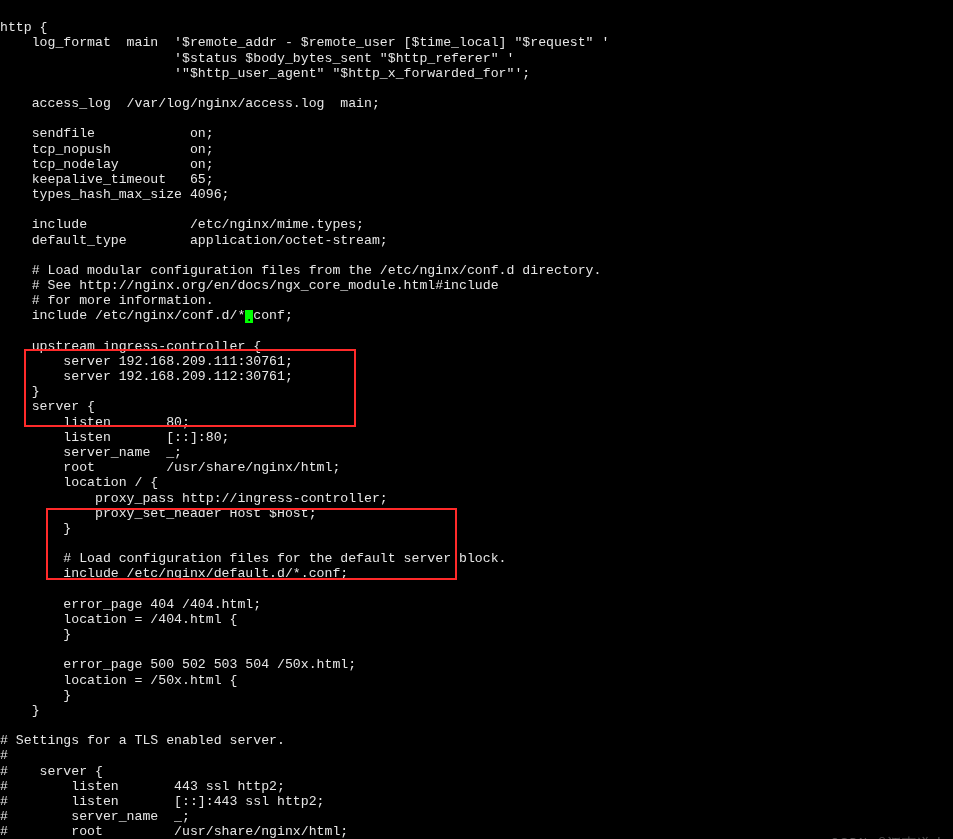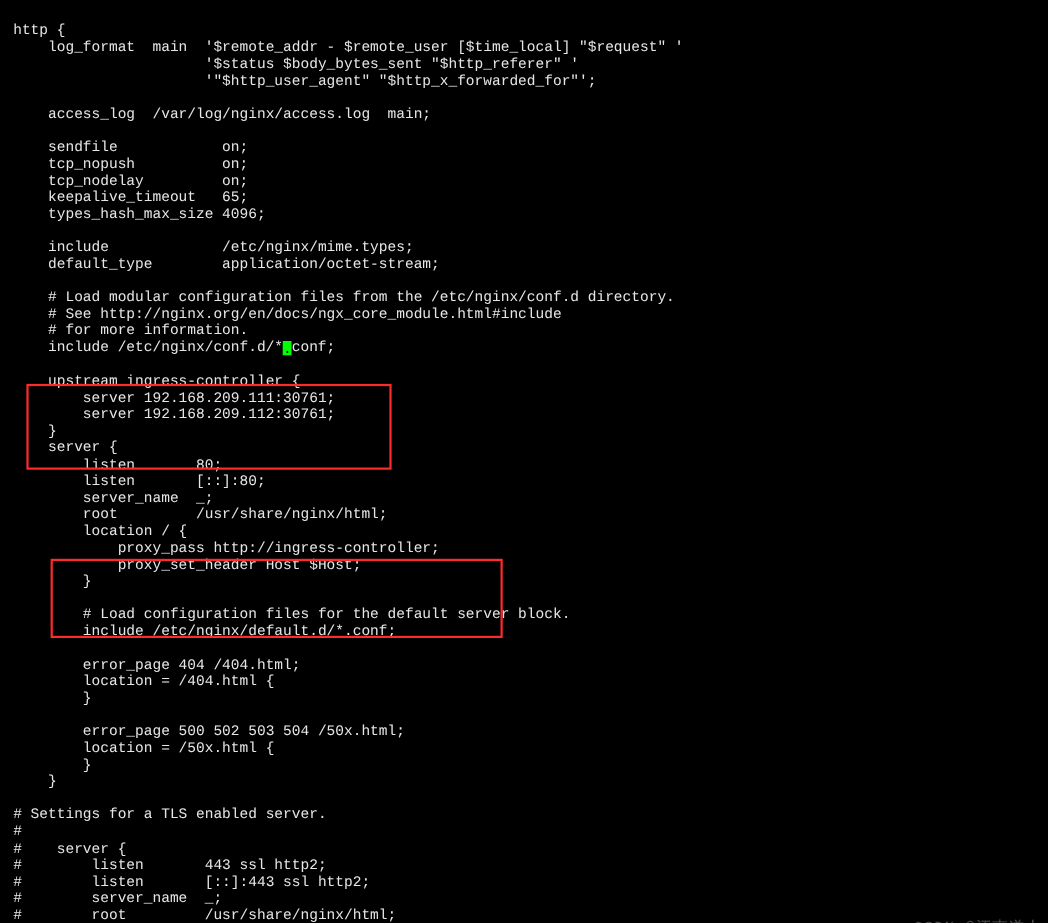--- a/index.html
+++ b/index.html
@@ -12,21 +12,21 @@
     line-height: 1.15;
     width: 953px;
     height: 839px;
     overflow: hidden;
     position: relative;
     white-space: pre;
   }
   #terminal {
     position: absolute;
     top: 5px;
-    left: 12px;
+    left: 0;
   }
   .cursor {
     background: #00ff00;
     color: #000000;
     display: inline-block;
     width: 0.6em;
     height: 1em;
     vertical-align: text-bottom;
   }
   .hl1 {

